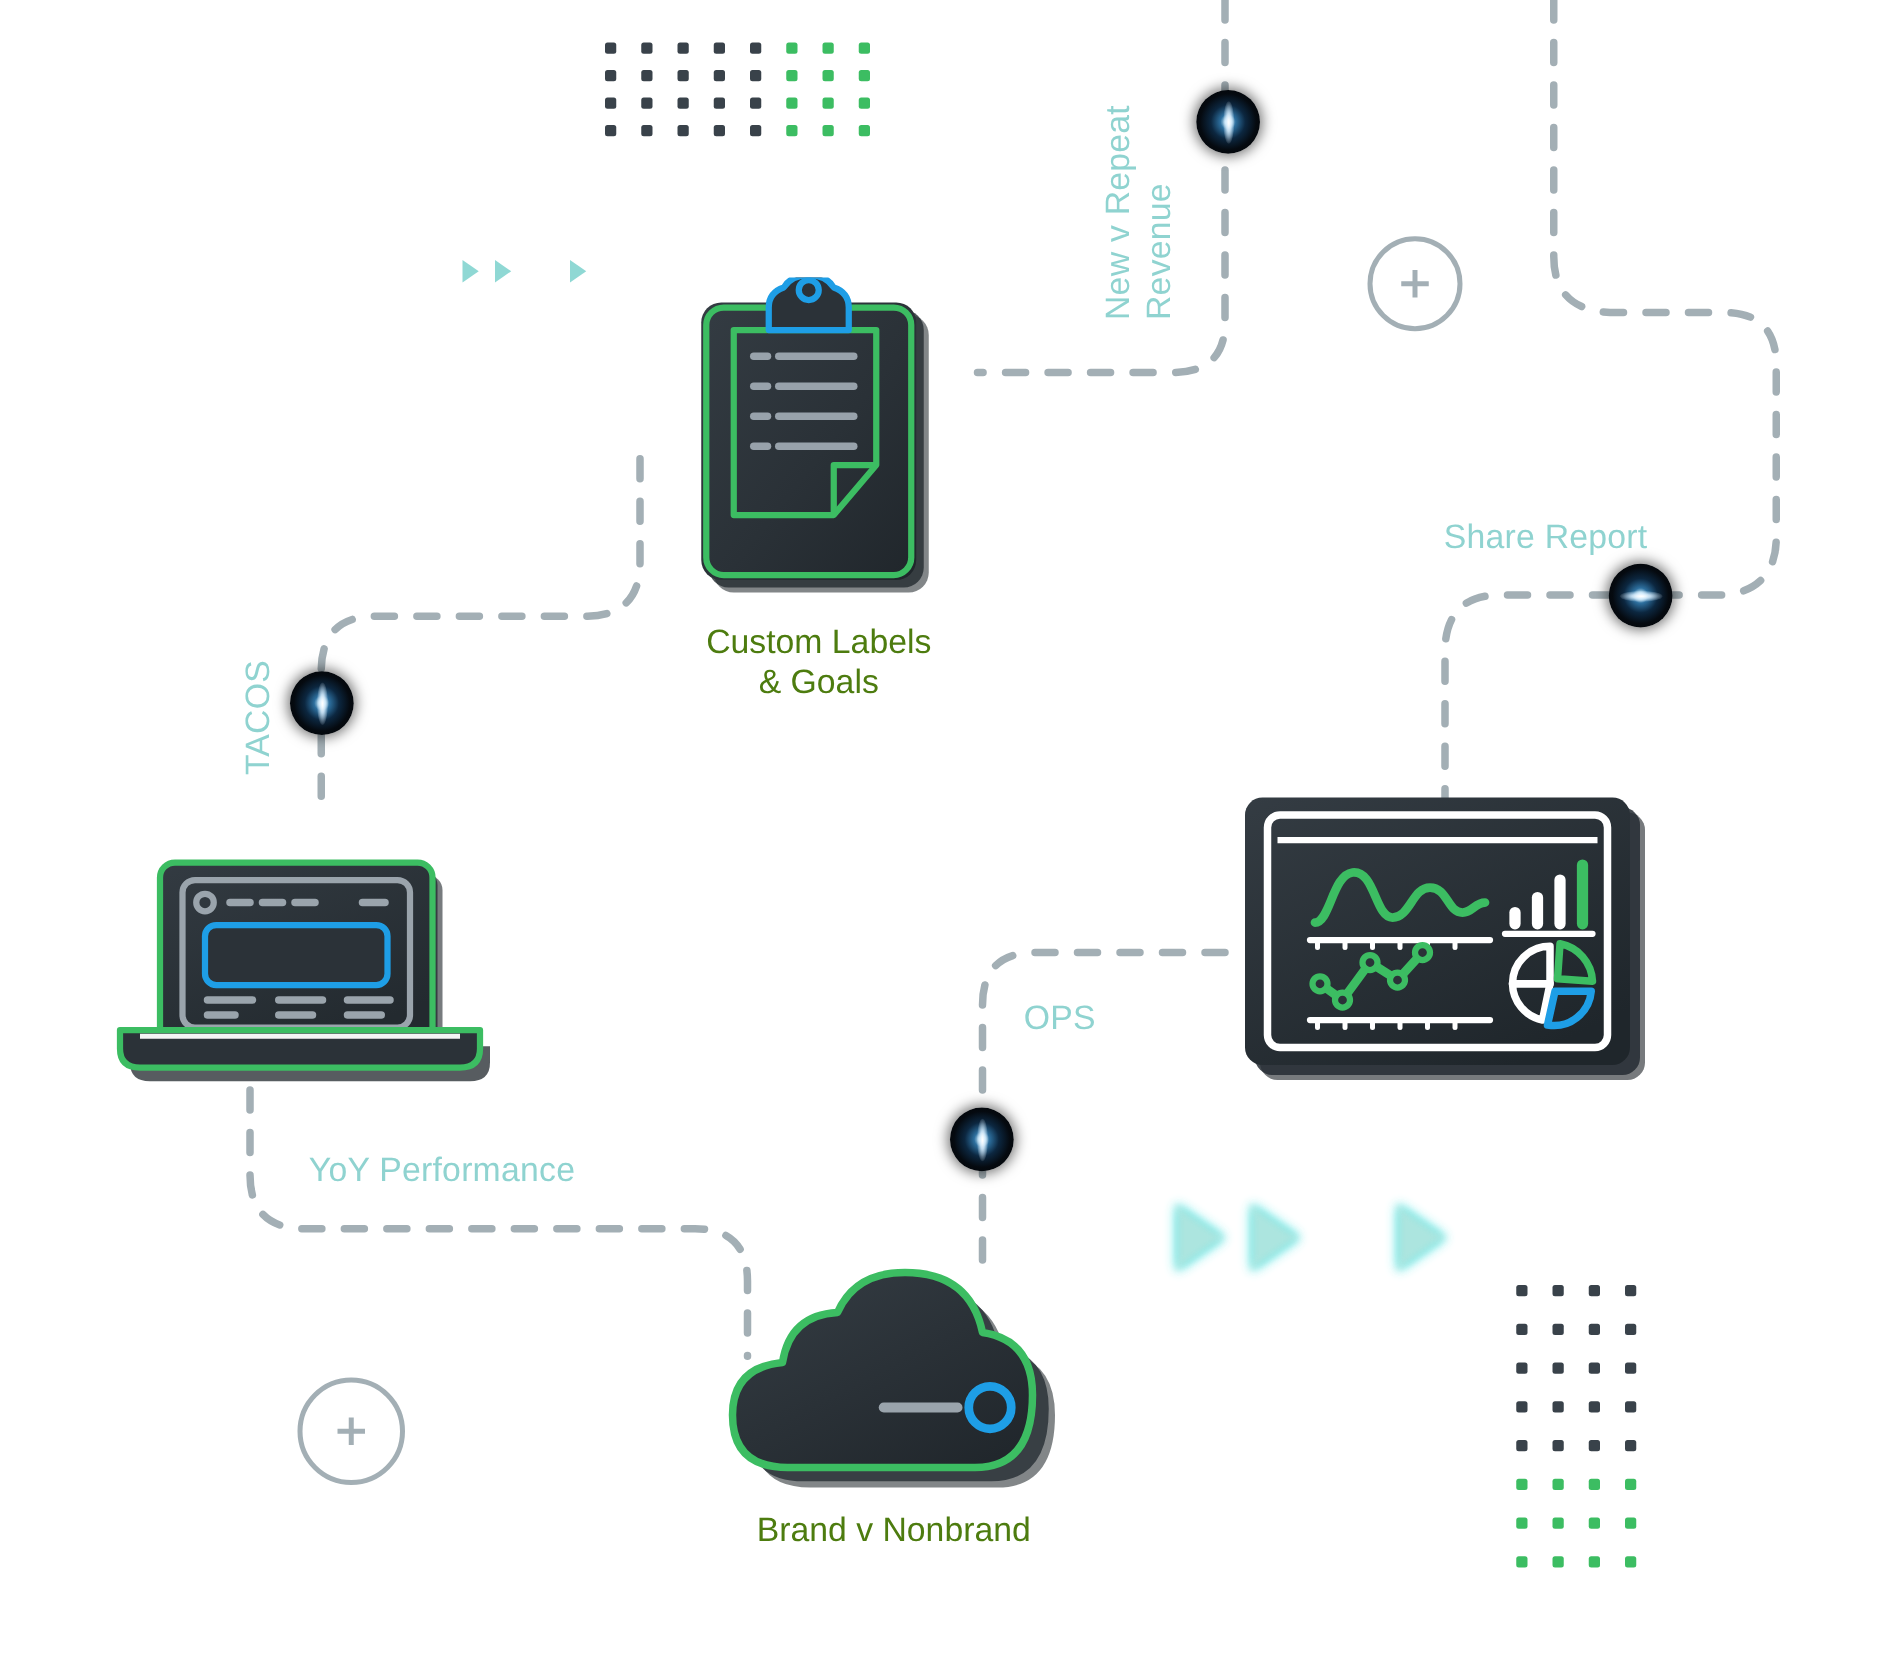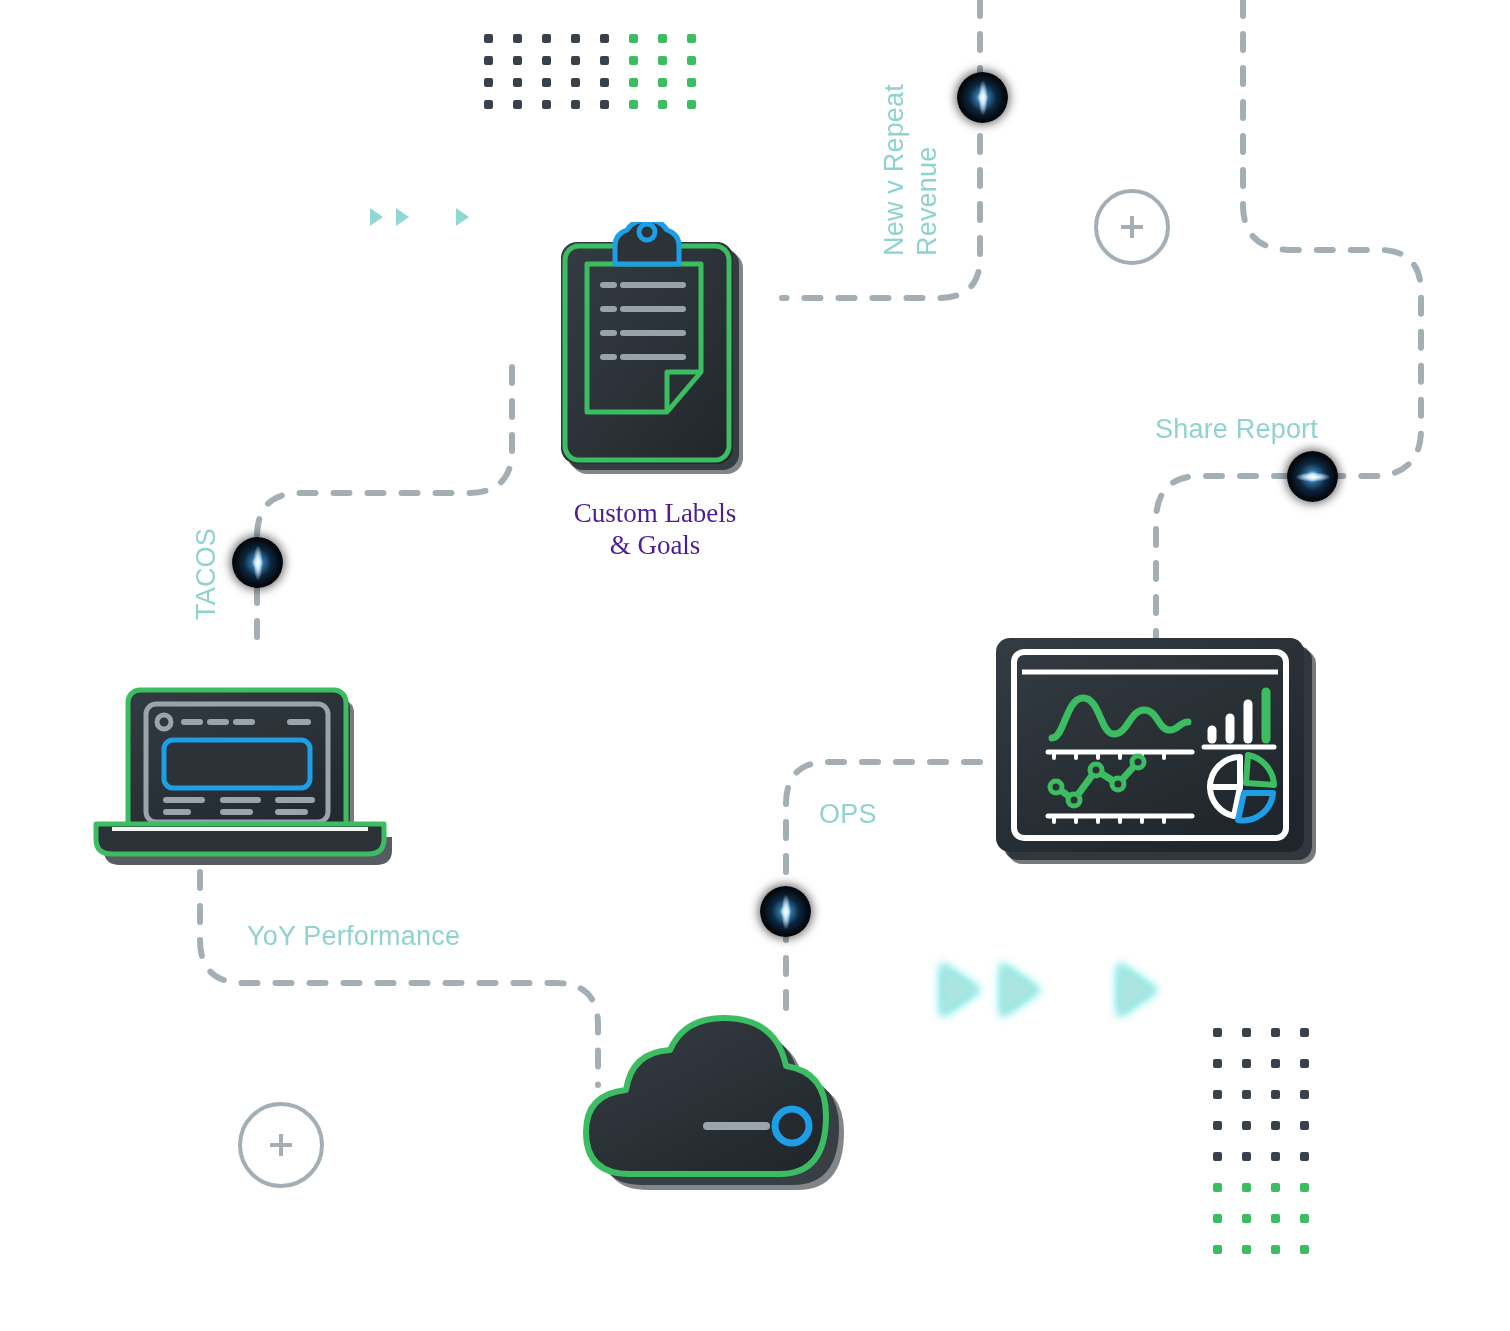--- a/index.html
+++ b/index.html
@@ -76,26 +76,25 @@
     background:radial-gradient(ellipse at center,#ffffff 0%,rgba(220,240,255,.85) 30%,rgba(120,180,230,0) 75%);
   }
   .sphere.vert .flare{width:9px;height:34px;transform:translate(-50%,-50%);}
   .sphere.horiz .flare{width:34px;height:9px;transform:translate(-50%,-50%);}
 
   
   .icon{position:absolute;}
   .icon svg{display:block;}
   .iconlabel{
     position:absolute;
-    color:#4c1d95;
+    color:#4d7c0f;
     font-size:27px;
     text-align:center;
     line-height:1.2;
     white-space:pre;
-    font-family:Liberation Serif, serif;
   }
 </style>
 </head>
 <body>
 
 <div id="stage">
 
   <svg id="wires" viewBox="0 0 1510 1331" xmlns="http://www.w3.org/2000/svg">
     <g fill="none" stroke="#a3afb5" stroke-width="6" stroke-linecap="round" stroke-dasharray="16 18">
 
@@ -289,20 +288,21 @@
         <path d="M66 170 Q22 170 22 128 Q22 90 62 86 Q68 48 106 46 Q120 14 160 14 Q212 14 222 62 Q262 68 262 112 Q262 170 216 170 Z" fill="#1c2226"></path>
       </g>
       <g opacity=".8" transform="translate(7,7)">
         <path d="M66 170 Q22 170 22 128 Q22 90 62 86 Q68 48 106 46 Q120 14 160 14 Q212 14 222 62 Q262 68 262 112 Q262 170 216 170 Z" fill="#262d33"></path>
       </g>
       <path d="M60 166 Q16 166 16 124 Q16 86 56 82 Q62 44 100 42 Q114 10 154 10 Q206 10 216 58 Q256 64 256 108 Q256 166 210 166 Z" fill="url(#clBody)" stroke="#3cbd62" stroke-width="6" stroke-linejoin="round"></path>
       <line x1="137" y1="118" x2="196" y2="118" stroke="#9aa4ac" stroke-width="8" stroke-linecap="round"></line>
       <circle cx="222" cy="118" r="17" fill="none" stroke="#1e9ee6" stroke-width="7"></circle>
     </svg>
   </div>
+  <div class="iconlabel center" style="left:540px;top:1208px;width:350px;">Brand v Nonbrand</div>
 
   <div class="pluscircle" style="left:1094px;top:189px;width:76px;height:76px;"></div>
   <div class="pluscircle" style="left:238px;top:1102px;width:86px;height:86px;"></div>
 
   <div class="dotgrid" style="left:484px;top:34px;grid-template-columns:repeat(8,29px);grid-auto-rows:22px;">
       <span class="dot" style="background: rgb(57, 66, 74);"></span>
       <span class="dot" style="background: rgb(57, 66, 74);"></span>
       <span class="dot" style="background: rgb(57, 66, 74);"></span>
       <span class="dot" style="background: rgb(57, 66, 74);"></span>
       <span class="dot" style="background: rgb(57, 66, 74);"></span>

